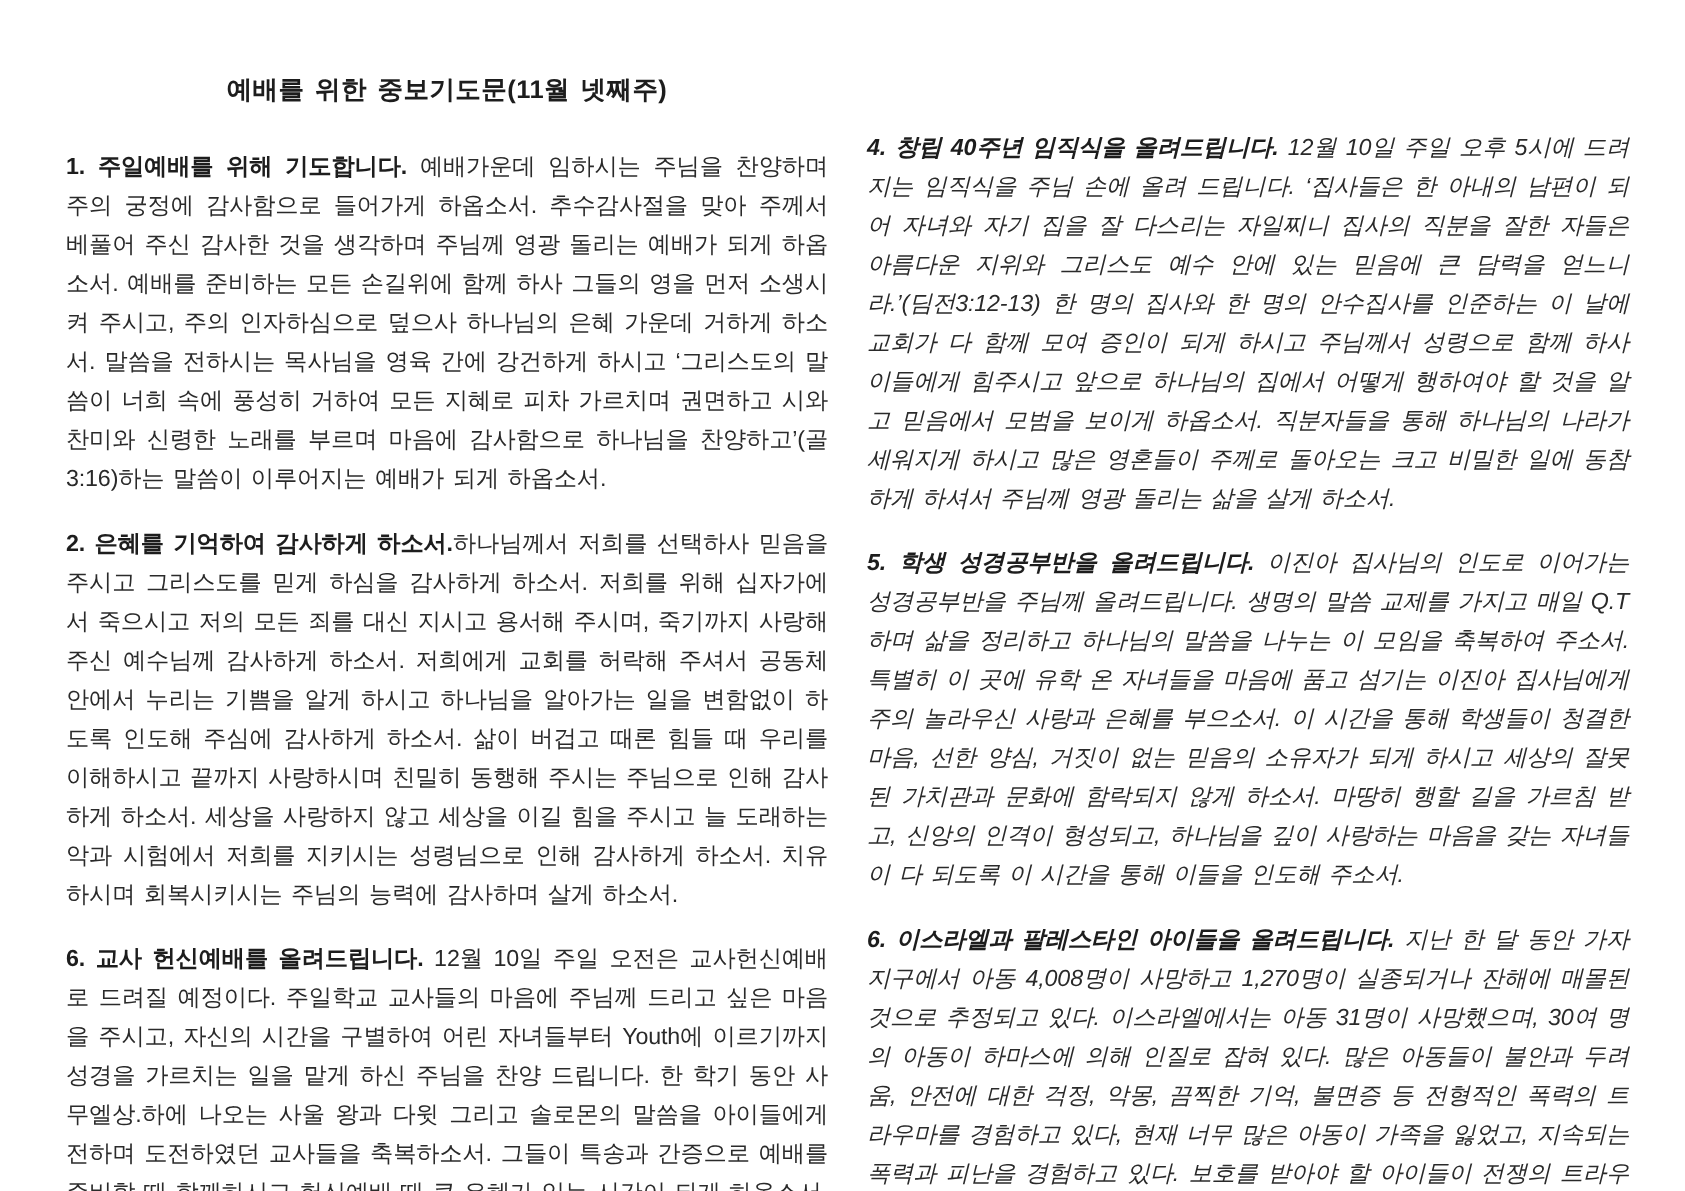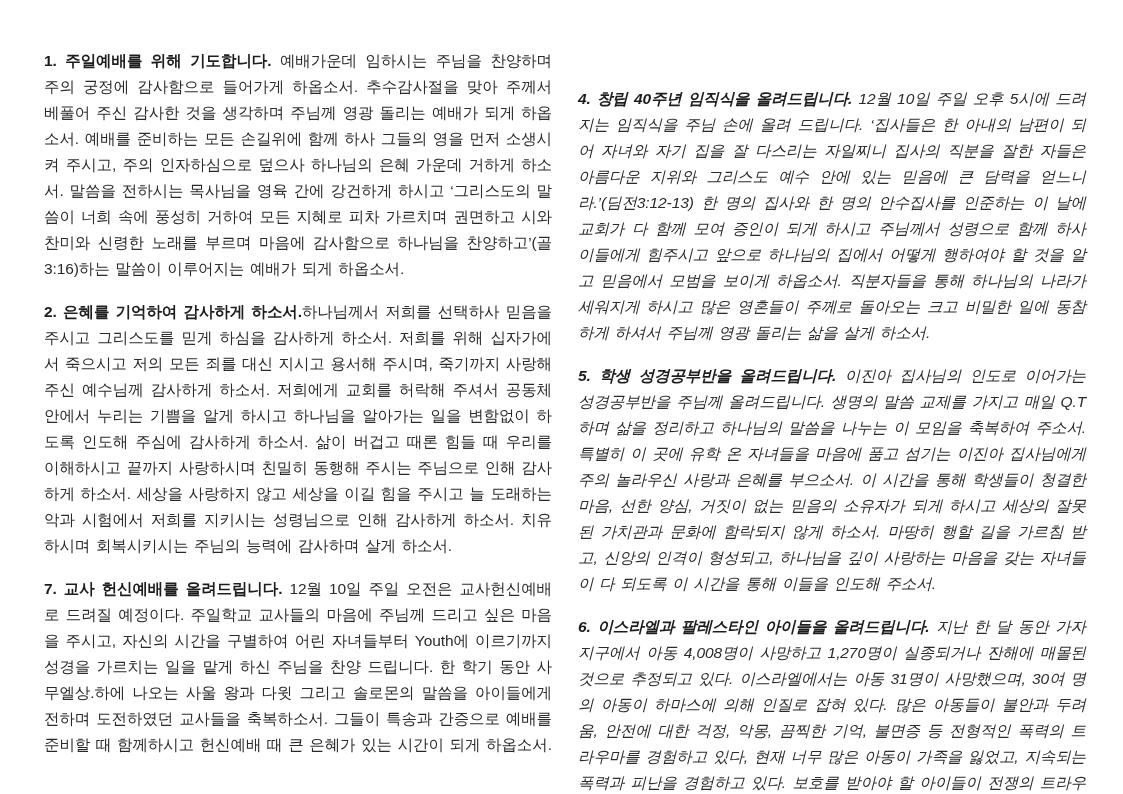--- a/index.html
+++ b/index.html
@@ -56,26 +56,27 @@
     font-weight: 700;
     color: #1d1d1d;
   }
 </style>
 </head>
 <body>
 
 <div class="page">
 
   <div class="col col-left">
+    <h1 class="doc-title">예배를 위한 중보기도문(11월 넷째주)</h1>
 
     <p class="section"><span class="heading">1. 주일예배를 위해 기도합니다.</span><span> 예배가운데 임하시는 주님을 찬양하며 주의 궁정에 감사함으로 들어가게 하옵소서. 추수감사절을 맞아 주께서 베풀어 주신 감사한 것을 생각하며 주님께 영광 돌리는 예배가 되게 하옵소서. 예배를 준비하는 모든 손길위에 함께 하사 그들의 영을 먼저 소생시켜 주시고, 주의 인자하심으로 덮으사 하나님의 은혜 가운데 거하게 하소서. 말씀을 전하시는 목사님을 영육 간에 강건하게 하시고 ‘그리스도의 말씀이 너희 속에 풍성히 거하여 모든 지혜로 피차 가르치며 권면하고 시와 찬미와 신령한 노래를 부르며 마음에 감사함으로 하나님을 찬양하고’(골3:16)하는 말씀이 이루어지는 예배가 되게 하옵소서.</span></p>
 
     <p class="section"><span class="heading">2. 은혜를 기억하여 감사하게 하소서.</span><span>하나님께서 저희를 선택하사 믿음을 주시고 그리스도를 믿게 하심을 감사하게 하소서. 저희를 위해 십자가에서 죽으시고 저의 모든 죄를 대신 지시고 용서해 주시며, 죽기까지 사랑해 주신 예수님께 감사하게 하소서. 저희에게 교회를 허락해 주셔서 공동체 안에서 누리는 기쁨을 알게 하시고 하나님을 알아가는 일을 변함없이 하도록 인도해 주심에 감사하게 하소서. 삶이 버겁고 때론 힘들 때 우리를 이해하시고 끝까지 사랑하시며 친밀히 동행해 주시는 주님으로 인해 감사하게 하소서. 세상을 사랑하지 않고 세상을 이길 힘을 주시고 늘 도래하는 악과 시험에서 저희를 지키시는 성령님으로 인해 감사하게 하소서. 치유하시며 회복시키시는 주님의 능력에 감사하며 살게 하소서.</span></p>
 
-    <p class="section"><span class="heading">7. 교사 헌신예배를 올려드립니다.</span><span> 12월 10일 주일 오전은 교사헌신예배로 드려질 예정이다. 주일학교 교사들의 마음에 주님께 드리고 싶은 마음을 주시고, 자신의 시간을 구별하여 어린 자녀들부터 Youth에 이르기까지 성경을 가르치는 일을 맡게 하신 주님을 찬양 드립니다. 한 학기 동안 사무엘상.하에 나오는 사울 왕과 다윗 그리고 솔로몬의 말씀을 아이들에게 전하며 도전하였던 교사들을 축복하소서. 그들이 특송과 간증으로 예배를 준비할 때 함께하시고 헌신예배 때 큰 은혜가 있는 시간이 되게 하옵소서.</span></p>
+    <p class="section"><span class="heading">6. 교사 헌신예배를 올려드립니다.</span><span> 12월 10일 주일 오전은 교사헌신예배로 드려질 예정이다. 주일학교 교사들의 마음에 주님께 드리고 싶은 마음을 주시고, 자신의 시간을 구별하여 어린 자녀들부터 Youth에 이르기까지 성경을 가르치는 일을 맡게 하신 주님을 찬양 드립니다. 한 학기 동안 사무엘상.하에 나오는 사울 왕과 다윗 그리고 솔로몬의 말씀을 아이들에게 전하며 도전하였던 교사들을 축복하소서. 그들이 특송과 간증으로 예배를 준비할 때 함께하시고 헌신예배 때 큰 은혜가 있는 시간이 되게 하옵소서.</span></p>
   </div>
 
   <div class="col col-right">
     <p class="section"><span class="heading">4. 창립 40주년 임직식을 올려드립니다.</span><span> 12월 10일 주일 오후 5시에 드려지는 임직식을 주님 손에 올려 드립니다. ‘집사들은 한 아내의 남편이 되어 자녀와 자기 집을 잘 다스리는 자일찌니 집사의 직분을 잘한 자들은 아름다운 지위와 그리스도 예수 안에 있는 믿음에 큰 담력을 얻느니라.’(딤전3:12-13) 한 명의 집사와 한 명의 안수집사를 인준하는 이 날에 교회가 다 함께 모여 증인이 되게 하시고 주님께서 성령으로 함께 하사 이들에게 힘주시고 앞으로 하나님의 집에서 어떻게 행하여야 할 것을 알고 믿음에서 모범을 보이게 하옵소서. 직분자들을 통해 하나님의 나라가 세워지게 하시고 많은 영혼들이 주께로 돌아오는 크고 비밀한 일에 동참하게 하셔서 주님께 영광 돌리는 삶을 살게 하소서.</span></p>
 
     <p class="section"><span class="heading">5. 학생 성경공부반을 올려드립니다.</span><span> 이진아 집사님의 인도로 이어가는 성경공부반을 주님께 올려드립니다. 생명의 말씀 교제를 가지고 매일 Q.T하며 삶을 정리하고 하나님의 말씀을 나누는 이 모임을 축복하여 주소서. 특별히 이 곳에 유학 온 자녀들을 마음에 품고 섬기는 이진아 집사님에게 주의 놀라우신 사랑과 은혜를 부으소서. 이 시간을 통해 학생들이 청결한 마음, 선한 양심, 거짓이 없는 믿음의 소유자가 되게 하시고 세상의 잘못된 가치관과 문화에 함락되지 않게 하소서. 마땅히 행할 길을 가르침 받고, 신앙의 인격이 형성되고, 하나님을 깊이 사랑하는 마음을 갖는 자녀들이 다 되도록 이 시간을 통해 이들을 인도해 주소서.</span></p>
 
     <p class="section"><span class="heading">6. 이스라엘과 팔레스타인 아이들을 올려드립니다.</span><span> 지난 한 달 동안 가자지구에서 아동 4,008명이 사망하고 1,270명이 실종되거나 잔해에 매몰된 것으로 추정되고 있다. 이스라엘에서는 아동 31명이 사망했으며, 30여 명의 아동이 하마스에 의해 인질로 잡혀 있다. 많은 아동들이 불안과 두려움, 안전에 대한 걱정, 악몽, 끔찍한 기억, 불면증 등 전형적인 폭력의 트라우마를 경험하고 있다, 현재 너무 많은 아동이 가족을 잃었고, 지속되는 폭력과 피난을 경험하고 있다. 보호를 받아야 할 아이들이 전쟁의 트라우마에 갇혀 정신건강을 위협받고 있다. 이 전쟁의 참혹 함으로부터 아이들을 보호해 주소서. 속히 하마스가 항복하게 하소서.</span></p>
   </div>
 

